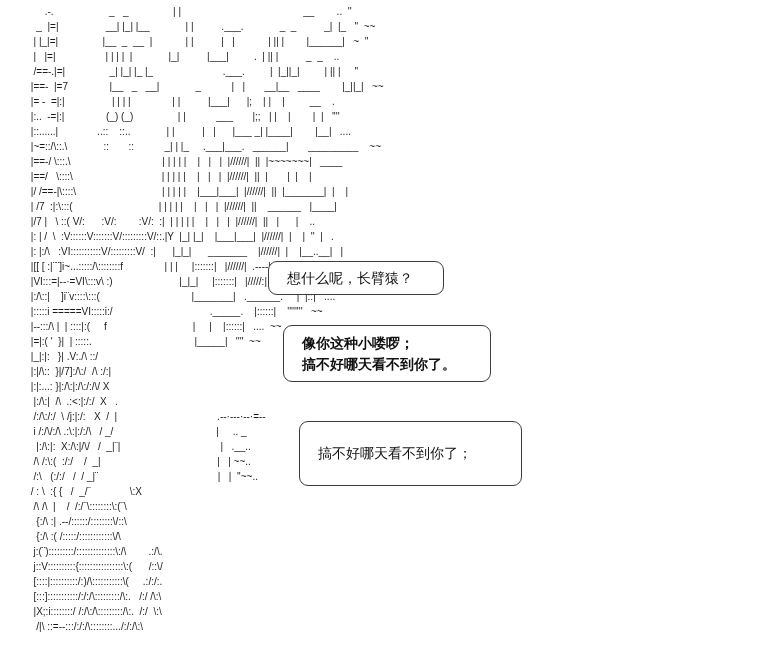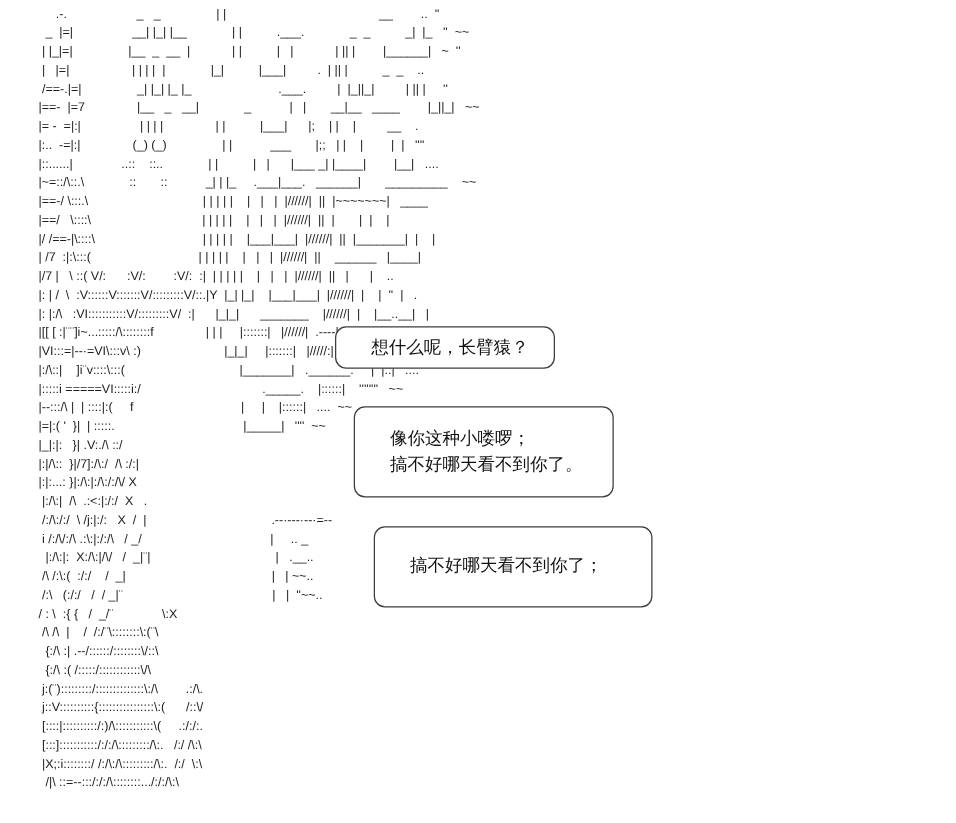--- a/index.html
+++ b/index.html
@@ -19,35 +19,35 @@
     font-size: 10px;
     line-height: 15px;
     color: #1b1b1b;
     white-space: pre;
   }
   .bubble {
     position: absolute;
     background: #ffffff;
     border: 1px solid #3d3d3d;
     border-radius: 9px;
-    padding: 5px 28px;
+    padding: 5px 18px;
     box-sizing: border-box;
     display: flex;
     flex-direction: column;
     justify-content: center;
   }
   .bubble .line {
     font-size: 14px;
     line-height: 1.45;
     color: #111111;
     white-space: nowrap;
     font-family: "DejaVu Sans", "Liberation Sans", sans-serif;
   }
   #bubble-1 { left: 268px; top: 261px; width: 176px; height: 34px; }
-  #bubble-2 { left: 283px; top: 325px; width: 208px; height: 73px; }
+  #bubble-2 { left: 283px; top: 325px; width: 208px; height: 57px; font-weight: bold; }
   #bubble-3 { left: 299px; top: 421px; width: 223px; height: 65px; }
 </style>
 </head>
 <body>
 
 <div id="stage">
 
   <pre class="aa">      .-.                    _   _                | |                                            __        ..  ''
    _  |=|                 __| |_| |__             | |          .___.             _  _          _|  |_   ''  ~~
   | |_|=|                |__  _  __  |            | |          |   |            | || |        |______|   ~  ''

